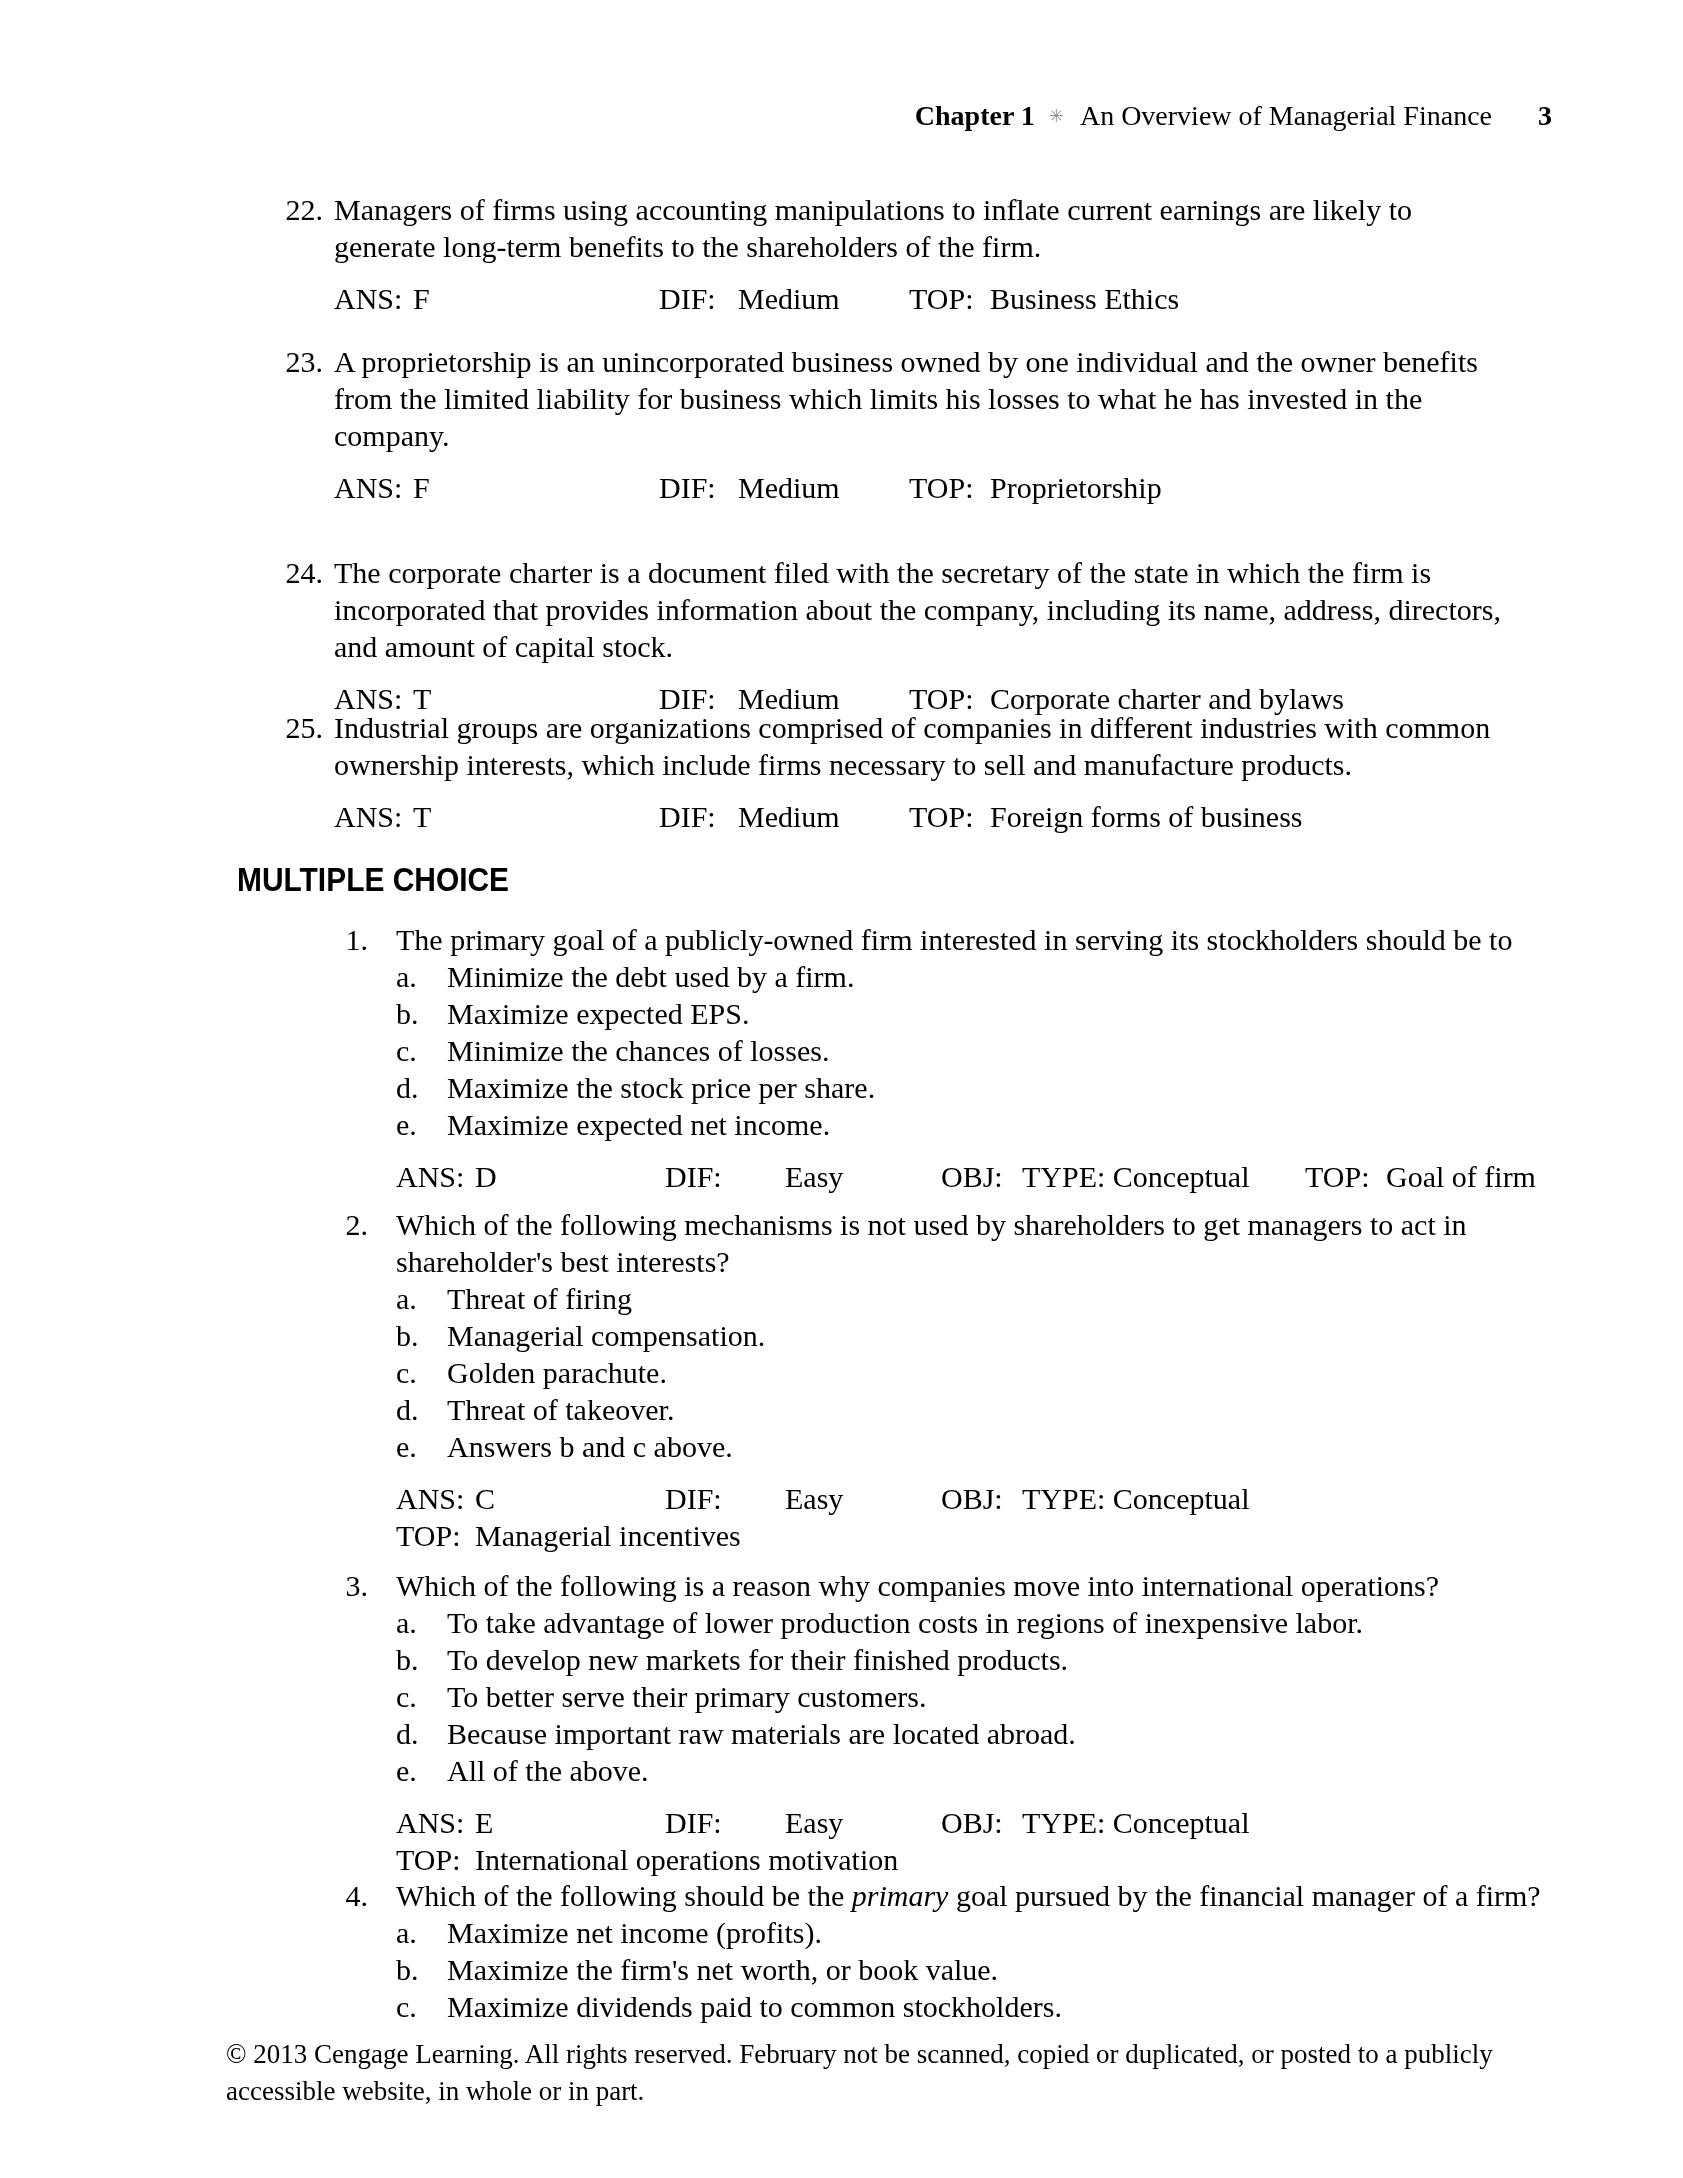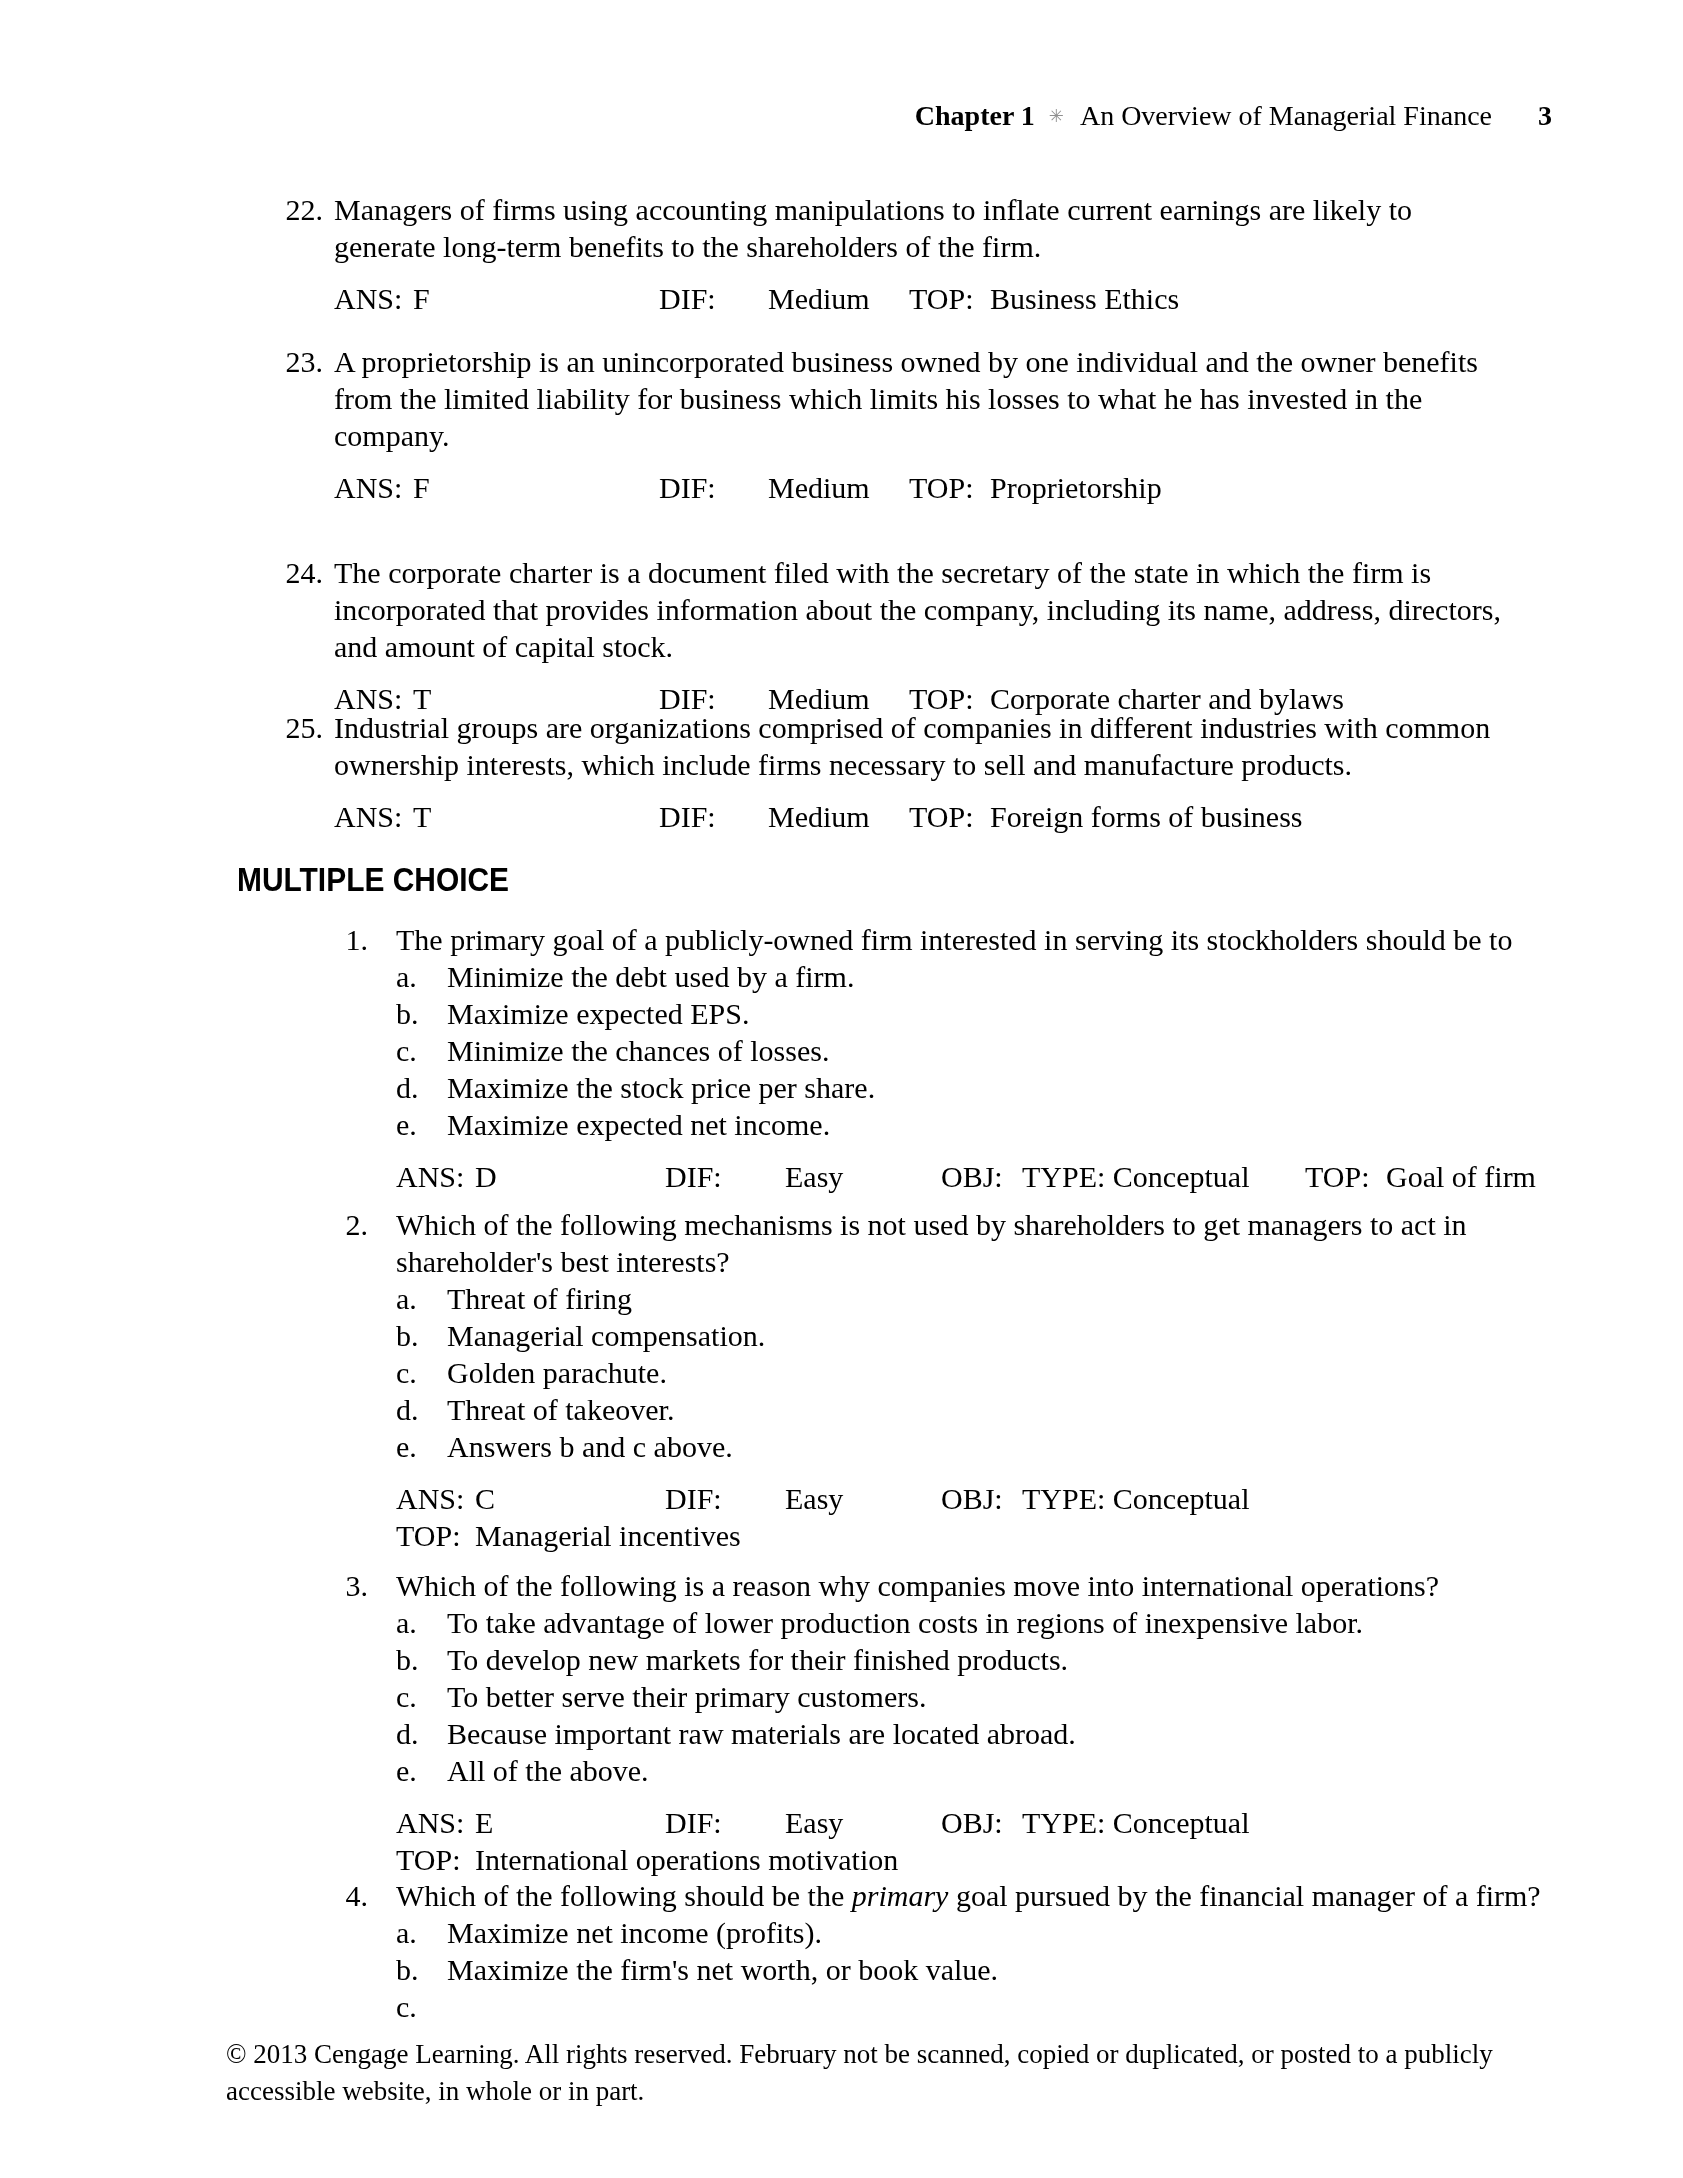--- a/index.html
+++ b/index.html
@@ -45,21 +45,21 @@
   .mcq .num { position: absolute; right: 100%; margin-right: 28px; line-height: 37px; }
   .opt { position: relative; padding-left: 51px; line-height: 37px; white-space: nowrap; }
   .opt .letter { position: absolute; left: 0; }
 
   
   .ansrow, .toprow { position: relative; height: 37px; }
   .ansrow { margin-top: 15px; }
   .ansrow span, .toprow span { position: absolute; white-space: nowrap; line-height: 37px; }
   
   .tf-ans  { left: 0; }    .tf-ansv { left: 79px; }
-  .tf-dif  { left: 325px; } .tf-difv { left: 404px; margin-left: 30px; }
+  .tf-dif  { left: 325px; } .tf-difv { left: 404px; }
   .tf-top  { left: 575px; } .tf-topv { left: 656px; }
   
   .mc-ans  { left: 0; }     .mc-ansv { left: 79px; }
   .mc-dif  { left: 269px; } .mc-difv { left: 356px; margin-left: 33px; }
   .mc-obj  { left: 545px; } .mc-objv { left: 626px; }
   .mc-top  { left: 909px; } .mc-topv { left: 990px; }
   .mc-top2 { left: 0; }     .mc-top2v { left: 79px; }
 
   .mc-heading {
     position: absolute;
@@ -267,20 +267,21 @@
     <div class="opt">
       <span class="letter">a.</span>
       <span>Maximize net income (profits).</span>
     </div>
     <div class="opt">
       <span class="letter">b.</span>
       <span>Maximize the firm's net worth, or book value.</span>
     </div>
     <div class="opt">
       <span class="letter">c.</span>
+      <span>Maximize dividends paid to common stockholders.</span>
     </div>
   </div>
 
   <div class="footer">
     <div class="line">© 2013 Cengage Learning. All rights reserved. February not be scanned, copied or duplicated, or posted to a publicly</div>
     <div class="line">accessible website, in whole or in part.</div>
   </div>
 
 </div>
 

